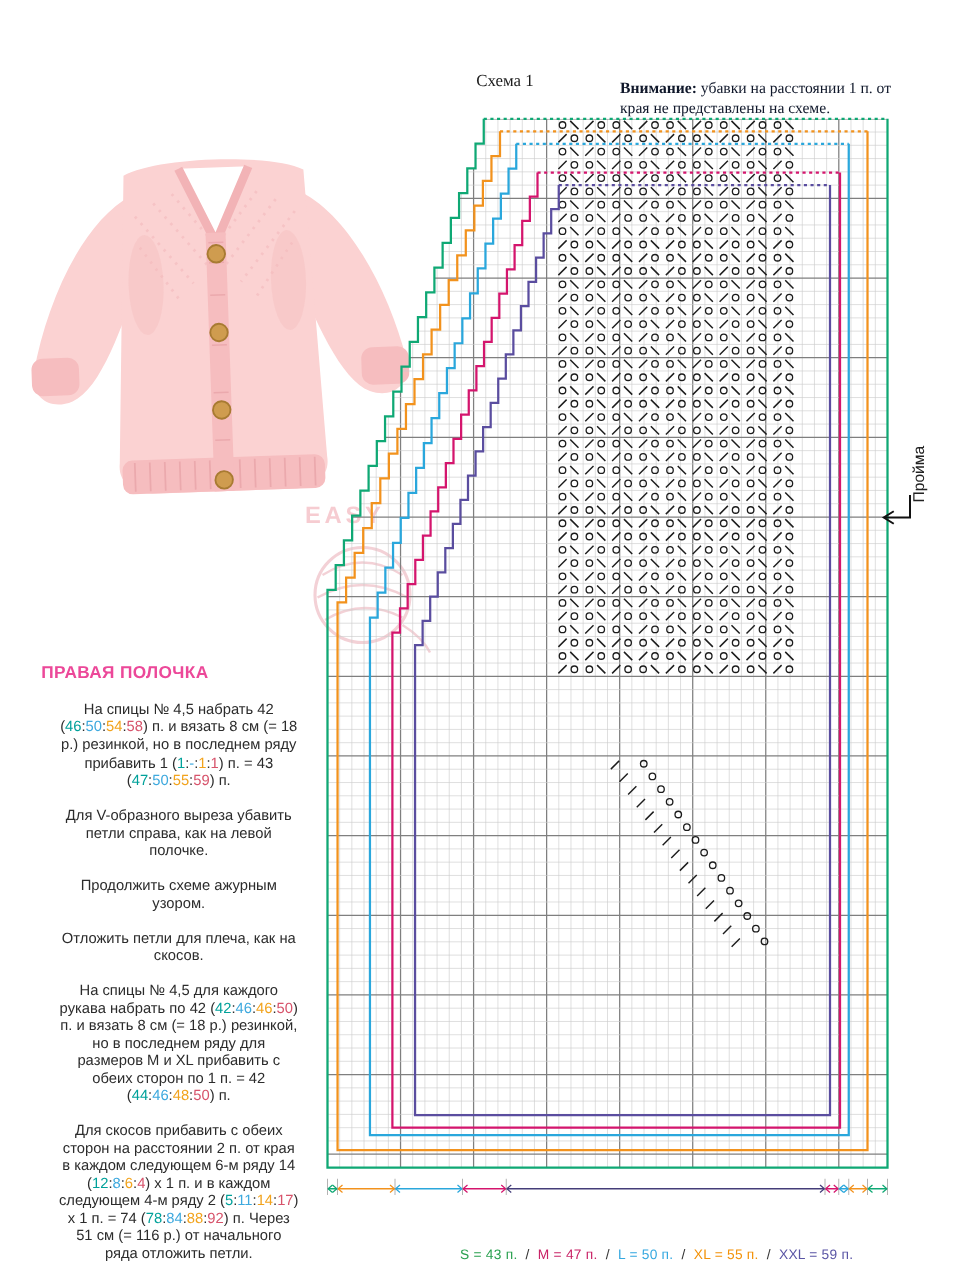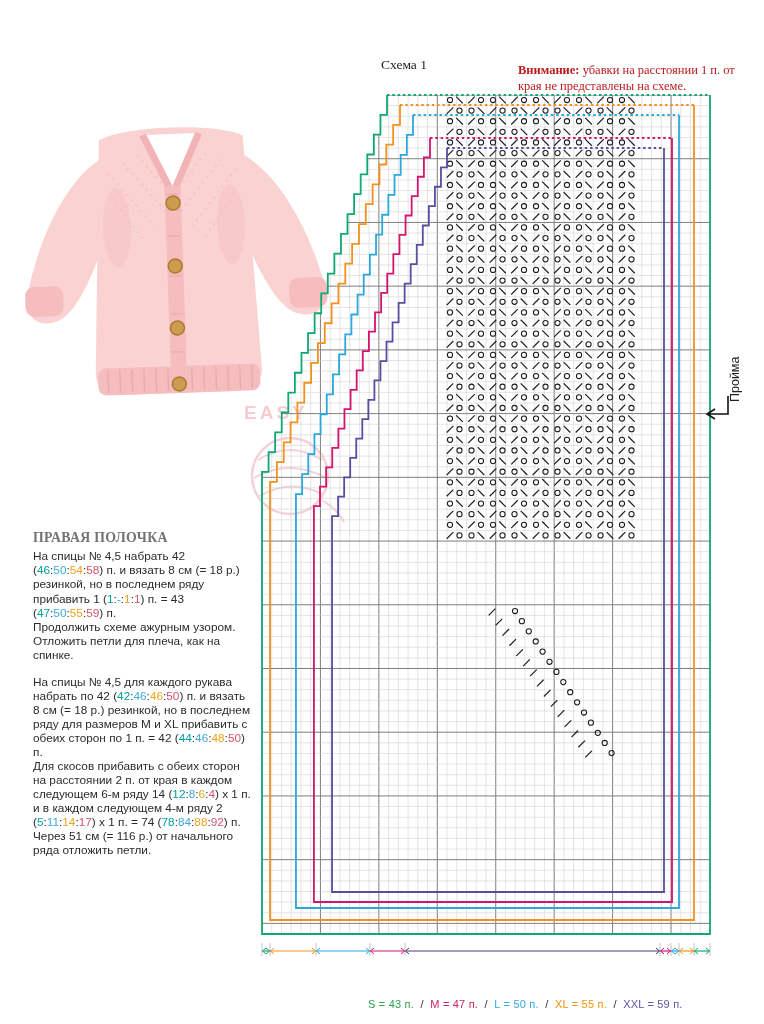--- a/index.html
+++ b/index.html
@@ -1,30 +1,30 @@
 <!DOCTYPE html>
 <html><head>
 <meta charset="utf-8">
 <style>
   html,body{margin:0;padding:0;background:#e9e9e9;}
   .page{position:relative;width:764px;height:1024px;background:#ffffff;overflow:hidden;
         font-family:"Liberation Sans",sans-serif;color:#222;}
   
-  .attention{position:absolute;left:518px;top:46px;width:240px;
-             font-family:"Liberation Serif",serif;font-size:12.5px;line-height:1.28;color:#b91c1c;}
+  .attention{position:absolute;left:496px;top:46px;width:240px;
+             font-family:"Liberation Serif",serif;font-size:12.5px;line-height:1.28;color:#0f172a;}
   .attention b{font-weight:bold;}
   .schema-label{position:absolute;left:381px;top:57px;font-family:"Liberation Serif",serif;
                 font-size:13.5px;color:#1d1d1d;}
   
   .instructions{position:absolute;left:33px;top:470px;width:220px;font-size:11.8px;
                 line-height:1.19;color:#2c2c2c;}
   .section{margin-bottom:13px;}
-  .sec-heading{font-family:Liberation Serif, serif;font-weight:bold;font-size:13.8px;
-               color:#737373;letter-spacing:.3px;margin-bottom:3px;}
-  .para{margin:0;}
+  .sec-heading{font-family:Liberation Sans, sans-serif;font-weight:bold;font-size:13.8px;
+               color:#ec4899;letter-spacing:.3px;margin-bottom:3px;}
+  .para{margin:14px;text-align:center;}
   .para.gap{margin-top:13px;}
   
   .chart-svg{position:absolute;left:250px;top:84px;}
   .sizes-legend{position:absolute;left:368px;top:950px;font-size:11px;white-space:pre;
                 letter-spacing:.2px;}
   .lg-sep{color:#333;}
   
   .cardigan{position:absolute;left:6px;top:76px;}
   
   .watermark{position:absolute;left:238px;top:400px;width:110px;height:125px;opacity:.45;
@@ -1104,22 +1104,23 @@
         <line x1="460" y1="859" x2="460" y2="875" stroke="#9a9a9a" stroke-width="0.6"></line>
       </g>
     </svg>
 
   <div class="sizes-legend z4"><span style="color: rgb(42, 161, 80);">S = 43 п.</span><span class="lg-sep">  /  </span><span style="color: rgb(201, 36, 103);">M = 47 п.</span><span class="lg-sep">  /  </span><span style="color: rgb(53, 168, 224);">L = 50 п.</span><span class="lg-sep">  /  </span><span style="color: rgb(243, 146, 8);">XL = 55 п.</span><span class="lg-sep">  /  </span><span style="color: rgb(90, 85, 165);">XXL = 59 п.</span></div>
 
   <div class="instructions z4">
       <div class="section">
         <div class="sec-heading">ПРАВАЯ ПОЛОЧКА</div>
         <p class="para"><span>На спицы № 4,5 набрать 42 (</span><span style="color: rgb(0, 161, 154);">46</span><span>:</span><span style="color: rgb(62, 169, 222);">50</span><span>:</span><span style="color: rgb(242, 163, 28);">54</span><span>:</span><span style="color: rgb(215, 83, 107);">58</span><span>) п. и вязать 8 см (= 18 р.) резинкой, но в последнем ряду прибавить 1 (</span><span style="color: rgb(0, 161, 154);">1</span><span>:</span><span style="color: rgb(62, 169, 222);">-</span><span>:</span><span style="color: rgb(242, 163, 28);">1</span><span>:</span><span style="color: rgb(215, 83, 107);">1</span><span>) п. = 43 (</span><span style="color: rgb(0, 161, 154);">47</span><span>:</span><span style="color: rgb(62, 169, 222);">50</span><span>:</span><span style="color: rgb(242, 163, 28);">55</span><span>:</span><span style="color: rgb(215, 83, 107);">59</span><span>) п.</span></p>
+        <p class="para"><span>Для V-образного выреза убавить петли справа, как на левой полочке.</span></p>
         <p class="para"><span>Продолжить схеме ажурным узором.</span></p>
-        <p class="para"><span>Отложить петли для плеча, как на спинке.</span></p>
+        <p class="para"><span>Отложить петли для плеча, как на скосов.</span></p>
       </div>
       <div class="section">
         <p class="para"><span>На спицы № 4,5 для каждого рукава набрать по 42 (</span><span style="color: rgb(0, 161, 154);">42</span><span>:</span><span style="color: rgb(62, 169, 222);">46</span><span>:</span><span style="color: rgb(242, 163, 28);">46</span><span>:</span><span style="color: rgb(215, 83, 107);">50</span><span>) п. и вязать 8 см (= 18 р.) резинкой, но в последнем ряду для размеров M и XL прибавить с обеих сторон по 1 п. = 42 (</span><span style="color: rgb(0, 161, 154);">44</span><span>:</span><span style="color: rgb(62, 169, 222);">46</span><span>:</span><span style="color: rgb(242, 163, 28);">48</span><span>:</span><span style="color: rgb(215, 83, 107);">50</span><span>) п.</span></p>
         <p class="para"><span>Для скосов прибавить с обеих сторон на расстоянии 2 п. от края в каждом следующем 6-м ряду 14 (</span><span style="color: rgb(0, 161, 154);">12</span><span>:</span><span style="color: rgb(62, 169, 222);">8</span><span>:</span><span style="color: rgb(242, 163, 28);">6</span><span>:</span><span style="color: rgb(215, 83, 107);">4</span><span>) х 1 п. и в каждом следующем 4-м ряду 2 (</span><span style="color: rgb(0, 161, 154);">5</span><span>:</span><span style="color: rgb(62, 169, 222);">11</span><span>:</span><span style="color: rgb(242, 163, 28);">14</span><span>:</span><span style="color: rgb(215, 83, 107);">17</span><span>) х 1 п. = 74 (</span><span style="color: rgb(0, 161, 154);">78</span><span>:</span><span style="color: rgb(62, 169, 222);">84</span><span>:</span><span style="color: rgb(242, 163, 28);">88</span><span>:</span><span style="color: rgb(215, 83, 107);">92</span><span>) п. Через 51 см (= 116 р.) от начального ряда отложить петли.</span></p>
       </div>
     </div>
 
 </div>
 
 </body></html>

